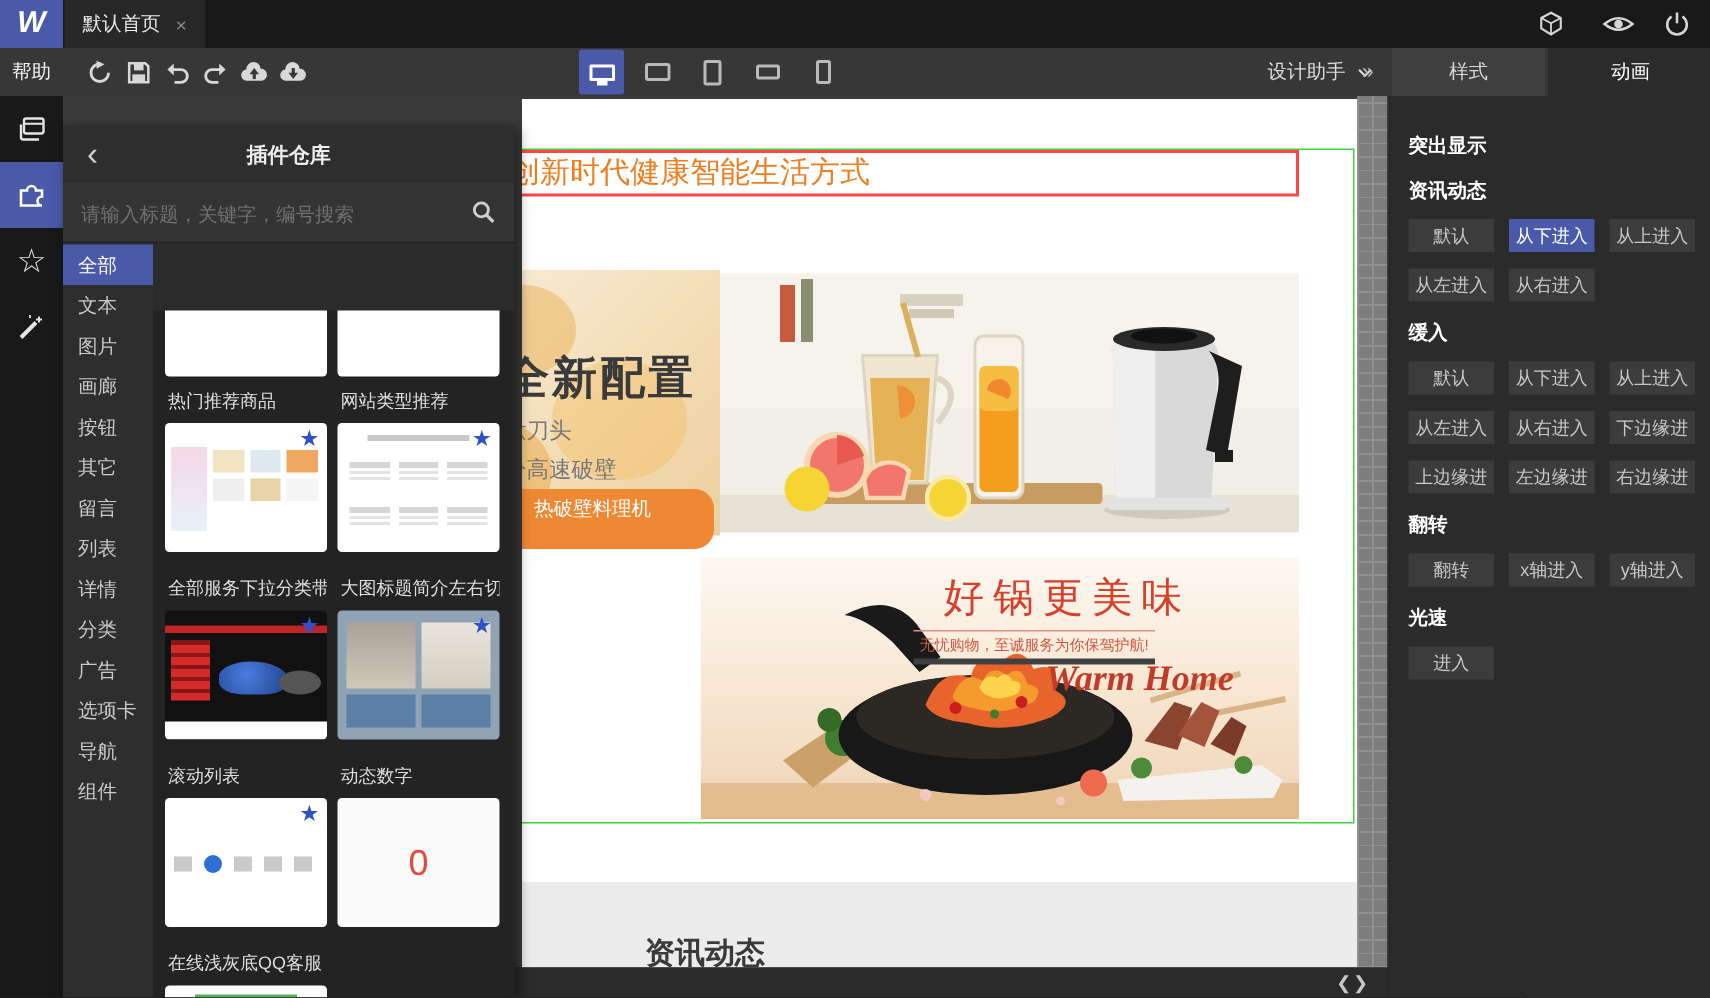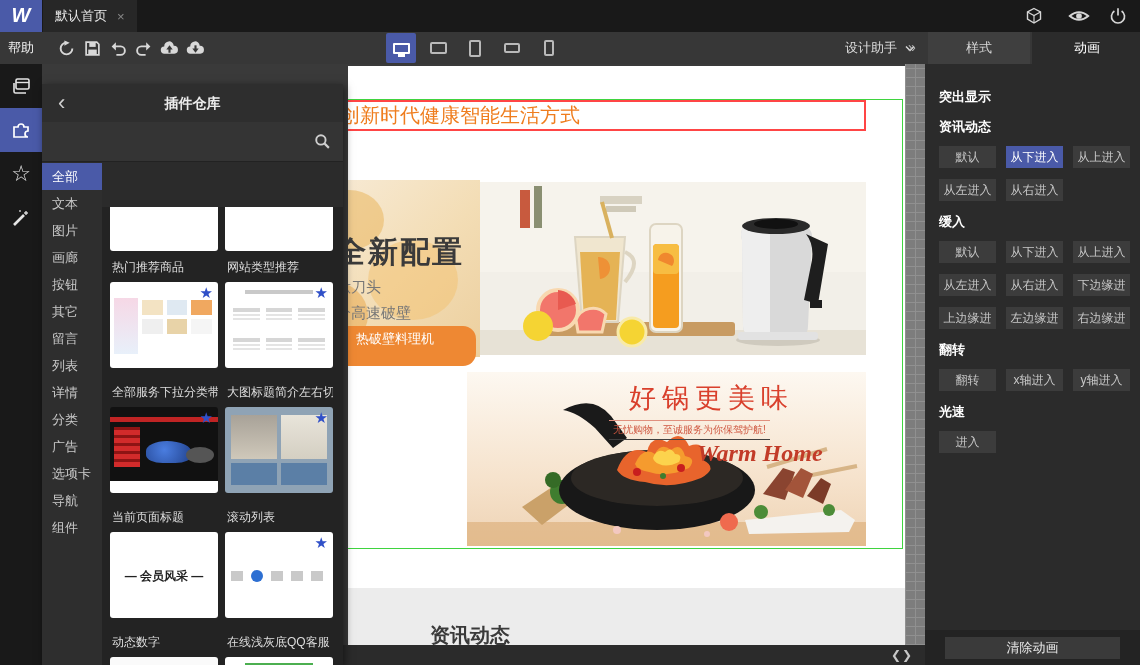--- a/index.html
+++ b/index.html
@@ -54,21 +54,21 @@
   #banner1-toast i { position:absolute; border-radius:50%; background:#eab65f; opacity:.55; }
   #b1-heading { position:absolute; left:-12px; top:166px; font-size:30px; font-weight:bold; color:#3a3a3a; letter-spacing:2px; white-space:nowrap; }
   #b1-line1 { position:absolute; left:-12px; top:212px; font-size:15px; color:#777; white-space:nowrap; }
   #b1-line2 { position:absolute; left:-12px; top:238px; font-size:15px; color:#777; white-space:nowrap; }
   #b1-button { position:absolute; left:-34px; top:260px; width:162px; height:40px; border-radius:13px;
                background:#ee8833; color:#fff; font-size:13px; text-align:center; line-height:26px; white-space:nowrap; }
   #banner2 { position:absolute; left:119px; top:306px; width:399px; height:174px; overflow:hidden; }
   #b2-heading { position:absolute; left:162px; top:8px; font-size:27px; color:#d9402c; letter-spacing:6px; white-space:nowrap;
                 font-family:"Liberation Serif","DejaVu Serif",serif; }
   #b2-tagline { position:absolute; left:142px; top:48px; font-size:10px; color:#cf5740; white-space:nowrap;
-                border-top:1px solid #e0907e; border-bottom:1px solid #404040; padding:2px 4px; }
+                border-top:1px solid #e0907e; border-bottom:4px solid #404040; padding:2px 4px; }
   #b2-script { position:absolute; left:230px; top:68px; font-size:24px; color:#c23b28; font-style:italic; font-weight:bold;
                font-family:"Liberation Serif","DejaVu Serif",serif; white-space:nowrap; }
   #news-section { position:absolute; left:0; top:522px; width:557px; height:57px; background:#ececec; }
   #news-title { position:absolute; left:82px; top:556px; font-size:20px; font-weight:bold; color:#3a3a3a; }
   #scroll-strip { position:absolute; left:863px; top:0; width:20px; height:581px; background:#7d7d7d;
      background-image:repeating-linear-gradient(0deg,#909090 0 1px,transparent 1px 9px),
                       repeating-linear-gradient(90deg,#909090 0 1px,transparent 1px 10px); }
 
   
   #bottombar { position:absolute; left:42px; top:645px; width:883px; height:20px; background:#2b2b2b; }
@@ -373,20 +373,21 @@
   <div id="bottombar">
     <span id="code-toggle">❮❯</span>
   </div>
 
   <div id="plugin-panel">
     <div id="pp-header">
       <span id="pp-back">‹</span>
       <div id="pp-title">插件仓库</div>
     </div>
     <div id="pp-search">
+      <input type="text" placeholder="请输入标题，关键字，编号搜索" style="">
       <span class="mag">
         <svg width="17" height="17" viewBox="0 0 16 16">
             <circle cx="6.5" cy="6.5" r="4.4" fill="none" stroke="#cfcfcf" stroke-width="1.8"></circle>
             <line x1="10" y1="10" x2="14" y2="14" stroke="#cfcfcf" stroke-width="2"></line>
           </svg>
       </span>
     </div>
     <div id="plugin-categories">
         <div class="cat sel">全部</div>
         <div class="cat">文本</div>
@@ -451,26 +452,20 @@
             </div>
           </div>
           <div class="pitem">
             <div class="plabel">大图标题简介左右切...</div>
             <div class="pcard thumb-interior">
               <div class="ti-p1"></div>
               <div class="ti-p2"></div>
               <div class="ti-c1"></div>
               <div class="ti-c2"></div>
               <span class="star">★</span>
-            </div>
-          </div>
-          <div class="pitem">
-            <div class="plabel">当前页面标题</div>
-            <div class="pcard thumb-page-title">
-              <span class="t-text">— 会员风采 —</span>
             </div>
           </div>
           <div class="pitem">
             <div class="plabel">滚动列表</div>
             <div class="pcard thumb-logo-list">
               <div class="tl-row">
                 <i></i>
                 <i class="blue"></i>
                 <i></i>
                 <i></i>
@@ -532,18 +527,15 @@
         <div class="btn-wrap">
           <div class="abtn">翻转</div>
           <div class="abtn">x轴进入</div>
           <div class="abtn">y轴进入</div>
         </div>
         <div class="sec-title">光速</div>
         <div class="btn-wrap">
           <div class="abtn">进入</div>
         </div>
       </div>
-    <div id="clear-bar">
-      <div id="clear-btn">清除动画</div>
-    </div>
   </div>
 
 </div>
 
 </body></html>

